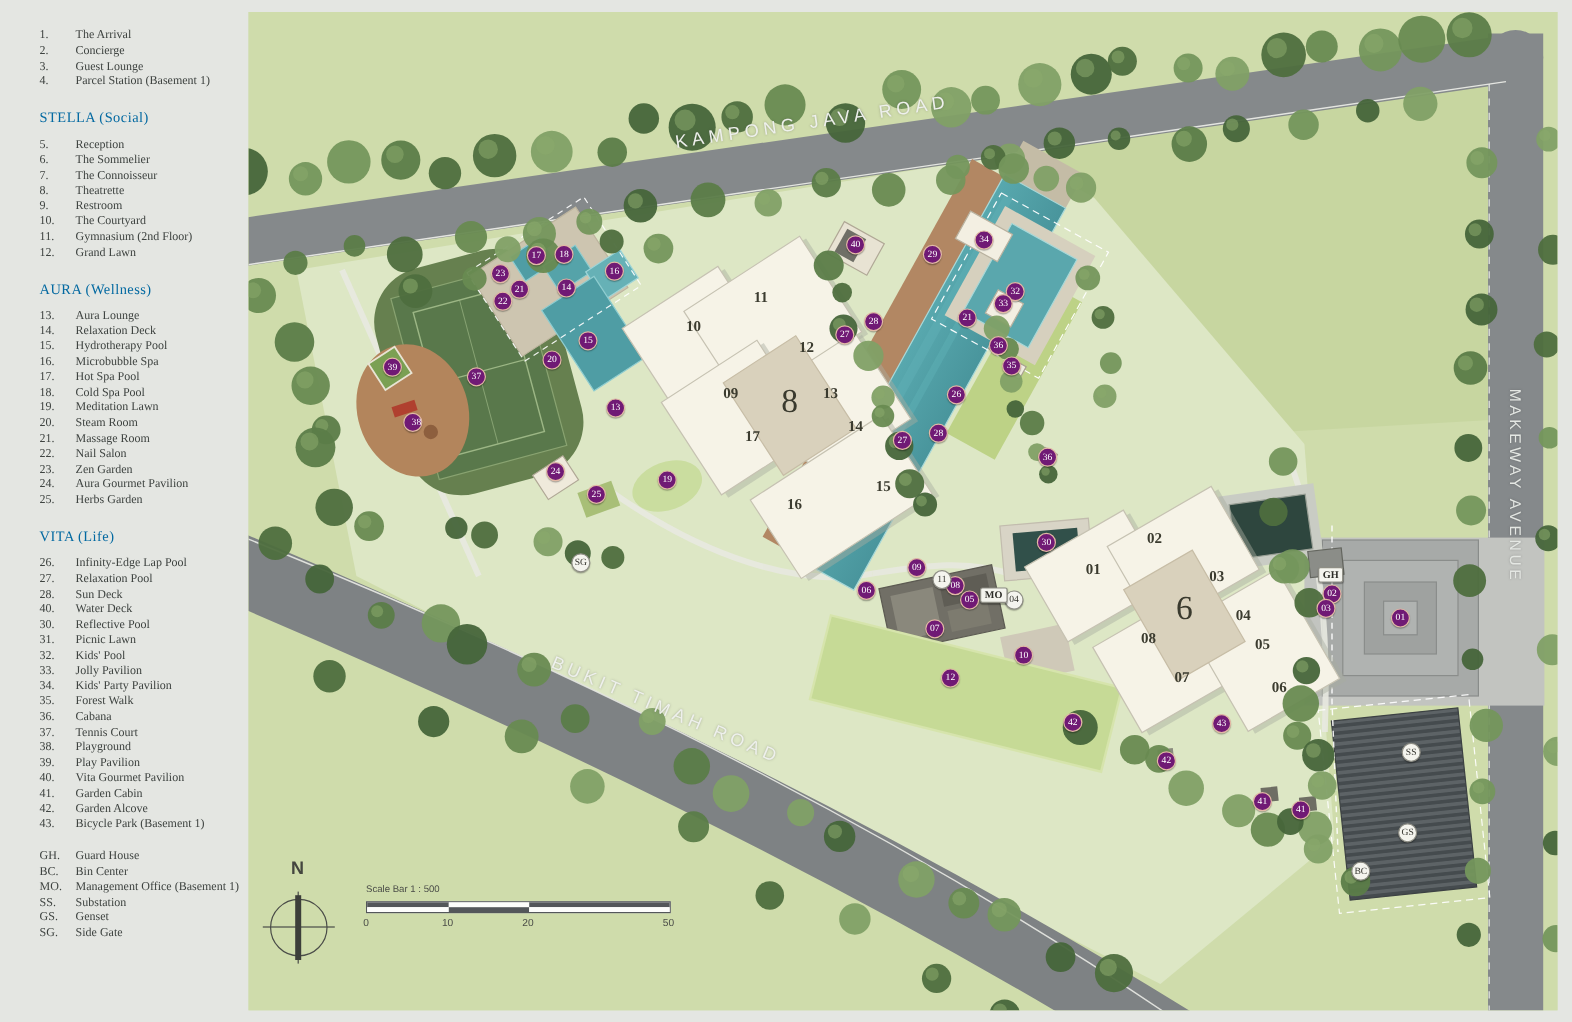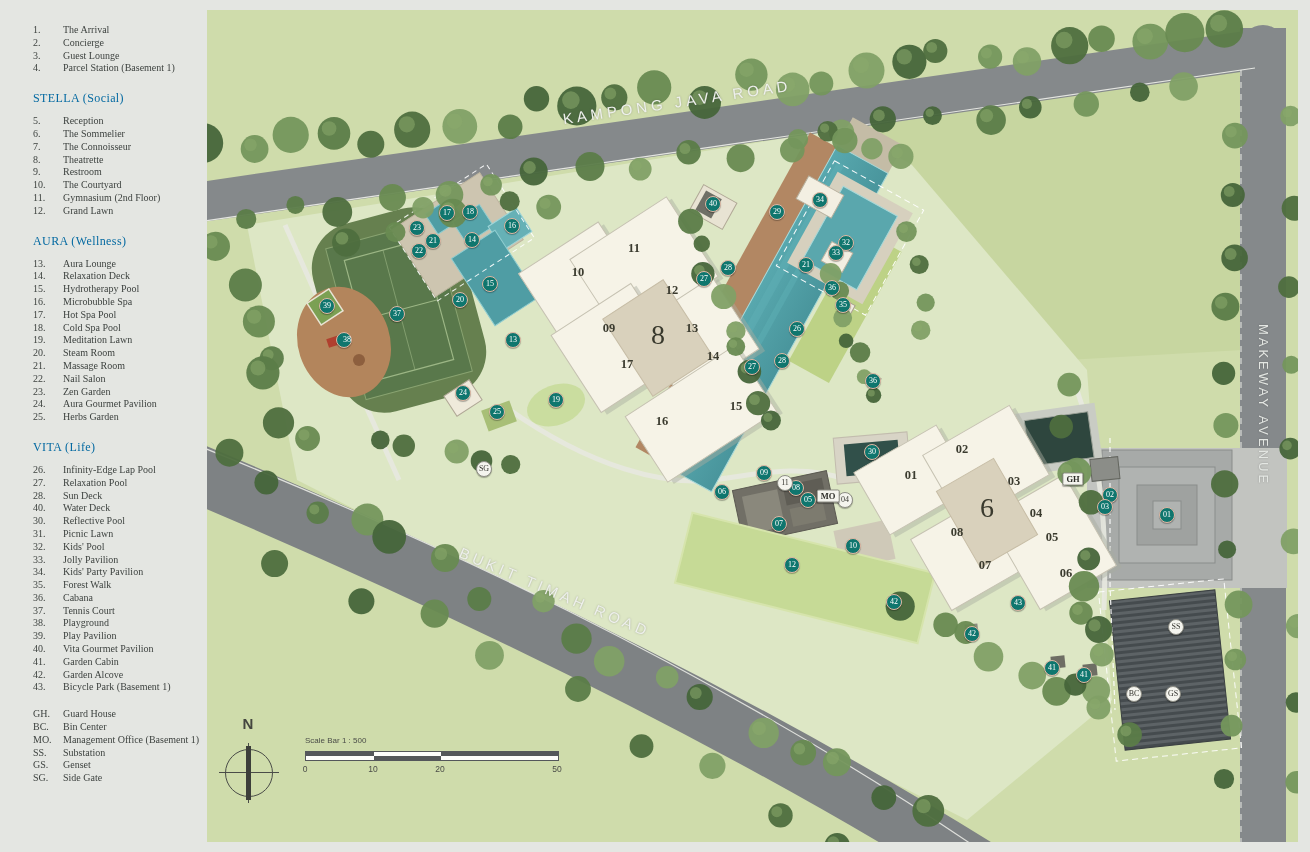--- a/index.html
+++ b/index.html
@@ -14,21 +14,21 @@
   .legend-row{display:grid;grid-template-columns:30px 1fr;font-size:10px;line-height:12.8px;}
   .legend-num{color:#3e4340;}
   .legend-label{color:#3e4340;}
   
   #map{position:absolute;left:207px;top:10px;width:1091px;height:832px;background:#cfdcab;overflow:hidden;}
   #map svg{position:absolute;left:0;top:0;}
   .road-label{position:absolute;color:#eef0ec;font-family:"Liberation Sans",sans-serif;
               font-size:15px;letter-spacing:4px;white-space:nowrap;
               transform:translate(-50%,-50%) rotate(var(--r,0deg));text-shadow:0 0 2px rgba(60,60,60,.35);}
   .marker{position:absolute;width:14px;height:14px;border-radius:50%;
-          background:#0f766e;border:1px solid #e2b9a5;color:#fff;
+          background:#701a75;border:1px solid #e2b9a5;color:#fff;
           font:8px/13px "Liberation Serif",serif;text-align:center;
           transform:translate(-50%,-50%);box-shadow:0 1px 1px rgba(0,0,0,.3);z-index:30;}
   .marker.facility{background:#f4f4ee;border-color:#8e8e85;color:#35352f;}
   .marker.pill{width:auto;height:auto;border-radius:2px;padding:0 3px;
           font:bold 8.5px/11px "Liberation Serif",serif;background:#f4f4ee;
           border:1px solid #8e8e85;color:#2b2b26;}
   .unit{position:absolute;transform:translate(-50%,-50%);font:600 12.5px "Liberation Serif",serif;
         color:#3b3b2f;z-index:20;}
   .tower-num{position:absolute;transform:translate(-50%,-50%);font:28px/1 "Liberation Serif",serif;
         color:#3a3a2e;z-index:20;}
@@ -722,21 +722,21 @@
           <i class="sb-l sb-c1"></i>
           <i class="sb-d sb-c2"></i>
           <i class="sb-l sb-c3"></i>
         </div>
     </div>
     <div class="sb-tick" style="left:98px">0</div>
     <div class="sb-tick" style="left:166px">10</div>
     <div class="sb-tick" style="left:233px">20</div>
     <div class="sb-tick" style="left:350px">50</div>
   <div class="marker" style="left: 190px; top: 304px;">37</div>
-      <div class="marker" style="left: 137px; top: 330px; text-align: right;">38</div>
+      <div class="marker" style="left: 137px; top: 342px; text-align: right;">38</div>
       <div class="marker" style="left: 120px; top: 296px;">39</div>
       <div class="marker" style="left: 240px; top: 203px;">17</div>
       <div class="marker" style="left: 263px; top: 202px;">18</div>
       <div class="marker" style="left: 305px; top: 216px;">16</div>
       <div class="marker" style="left: 210px; top: 218px;">23</div>
       <div class="marker" style="left: 226px; top: 231px;">21</div>
       <div class="marker" style="left: 212px; top: 241px; font-family: Liberation Serif, serif;">22</div>
       <div class="marker" style="left: 265px; top: 230px;">14</div>
       <div class="marker" style="left: 283px; top: 274px;">15</div>
       <div class="marker" style="left: 253px; top: 290px;">20</div>
@@ -770,23 +770,23 @@
       <div class="marker" style="left: 898px; top: 497px;">03</div>
       <div class="marker" style="left: 960px; top: 505px;">01</div>
       <div class="marker" style="left: 687px; top: 592px;">42</div>
       <div class="marker" style="left: 811px; top: 593px;">43</div>
       <div class="marker" style="left: 765px; top: 624px;">42</div>
       <div class="marker" style="left: 845px; top: 658px;">41</div>
       <div class="marker" style="left: 877px; top: 665px;">41</div>
       <div class="marker facility" style="left: 578px; top: 473px;">11</div>
       <div class="marker facility" style="left: 638px; top: 490px;">04</div>
       <div class="marker pill" style="left: 621px; top: 486px;">MO</div>
-      <div class="marker pill" style="left: 866px; top: 469px;">GH</div>
+      <div class="marker pill" style="left: 902px; top: 469px;">GH</div>
       <div class="marker facility" style="left: 969px; top: 617px;">SS</div>
-      <div class="marker facility" style="left: 927px; top: 684px;">BC</div>
+      <div class="marker facility" style="left: 927px; top: 716px;">BC</div>
       <div class="marker facility" style="left: 966px; top: 684px;">GS</div>
       <div class="marker facility" style="left: 277px; top: 459px;">SG</div>
       <div class="tower-num" style="left: 451px; top: 325px;">8</div>
       <div class="unit" style="left: 371px; top: 262px;">10</div>
       <div class="unit" style="left: 427px; top: 238px;">11</div>
       <div class="unit" style="left: 402px; top: 318px;">09</div>
       <div class="unit" style="left: 465px; top: 280px;">12</div>
       <div class="unit" style="left: 485px; top: 318px;">13</div>
       <div class="unit" style="left: 420px; top: 354px;">17</div>
       <div class="unit" style="left: 506px; top: 346px;">14</div>

